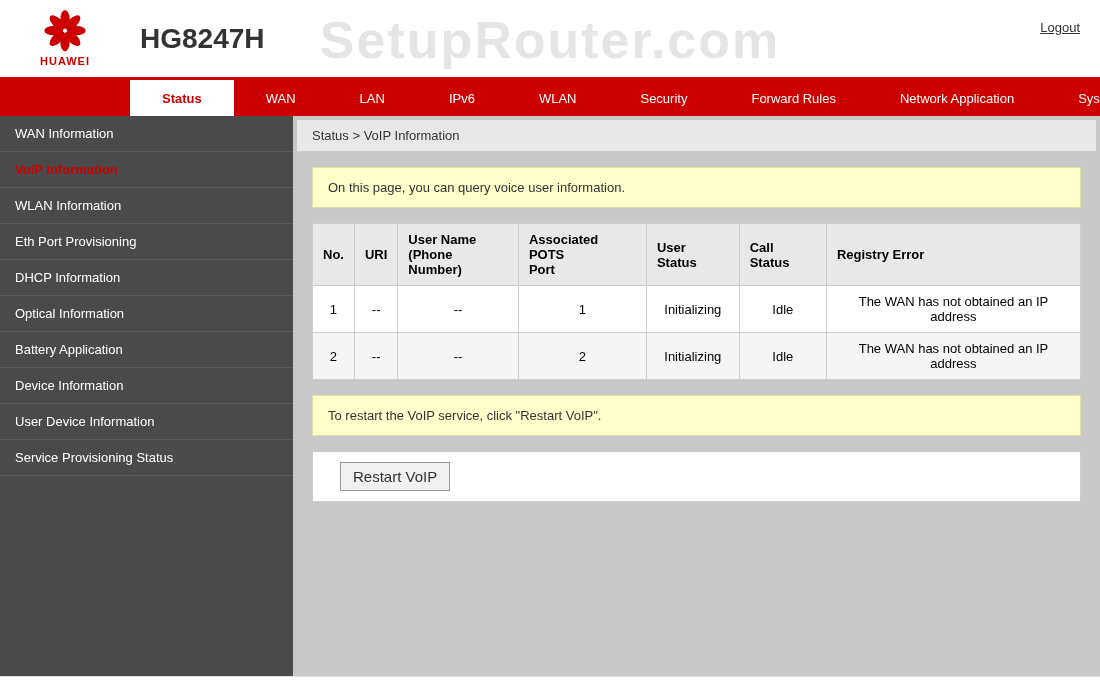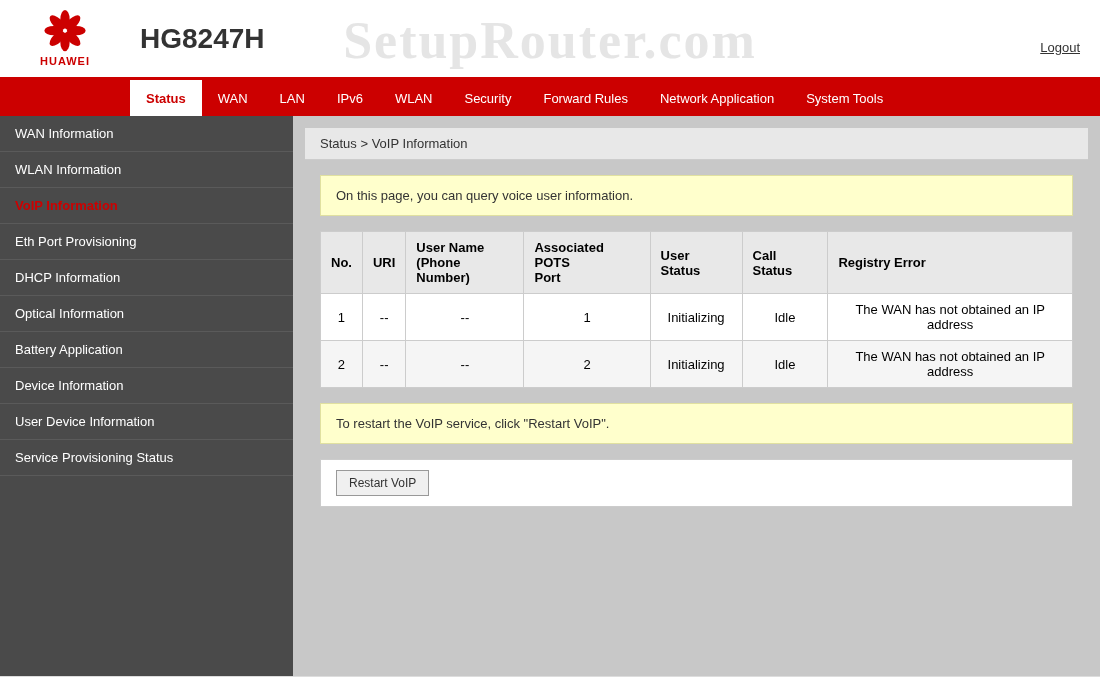--- a/index.html
+++ b/index.html
@@ -40,52 +40,50 @@
       padding-left: 10px;
     }
     #logout-btn {
       position: absolute;
       right: 20px;
       top: 20px;
       color: #333;
       cursor: pointer;
       font-size: 13px;
       text-decoration: underline;
-      margin-top: 20px;
     }
 
     
     #watermark {
       position: absolute;
       left: 150px;
       top: 0;
       width: 800px;
       height: 80px;
       display: flex;
       align-items: center;
       justify-content: center;
       font-size: 52px;
       font-weight: bold;
       color: rgba(180,180,180,0.35);
       pointer-events: none;
       overflow: hidden;
       letter-spacing: 2px;
-      font-family: Liberation Serif, serif;
     }
 
     
     #navbar {
       background: #cc0000;
       display: flex;
       height: 36px;
       padding-left: 130px;
     }
     .nav-item {
       color: white;
-      padding: 0 16px;
+      padding: 0 32px;
       display: flex;
       align-items: center;
       cursor: pointer;
       font-size: 13px;
       font-weight: normal;
       white-space: nowrap;
     }
     .nav-item.active {
       background: white;
       color: #cc0000;
@@ -114,21 +112,21 @@
     .sidebar-item.active {
       color: #cc0000;
       font-weight: bold;
       background: #4a4a4a;
     }
 
     
     #main-content {
       flex: 1;
       background: #c8c8c8;
-      padding: 12px;
+      padding: 4px;
     }
 
     
     #breadcrumb {
       background: #e8e8e8;
       padding: 8px 15px;
       font-size: 13px;
       color: #333;
       border-bottom: 1px solid #ccc;
     }
@@ -176,22 +174,23 @@
     .data-table tr:nth-child(even) td {
       background: #f5f5f5;
     }
 
     
     .action-btn {
       background: #f0f0f0;
       border: 1px solid #999;
       padding: 5px 12px;
       cursor: pointer;
-      font-size: 12px;
-      color: #333;
+      font-size: 15px;
+      color: #333;
+      margin-left: 12px;
     }
 
     
     #footer {
       background: white;
       text-align: center;
       padding: 12px;
       font-size: 12px;
       color: #333;
       border-top: 1px solid #ddd;
@@ -236,22 +235,22 @@
   <div class="nav-item">Security</div>
   <div class="nav-item">Forward Rules</div>
   <div class="nav-item">Network Application</div>
   <div class="nav-item">System Tools</div>
 </div>
 
 <div id="content-area">
 
   <div id="sidebar">
     <div class="sidebar-item">WAN Information</div>
+    <div class="sidebar-item active">VoIP Information</div>
     <div class="sidebar-item">WLAN Information</div>
-    <div class="sidebar-item active">VoIP Information</div>
     <div class="sidebar-item">Eth Port Provisioning</div>
     <div class="sidebar-item">DHCP Information</div>
     <div class="sidebar-item">Optical Information</div>
     <div class="sidebar-item">Battery Application</div>
     <div class="sidebar-item">Device Information</div>
     <div class="sidebar-item">User Device Information</div>
     <div class="sidebar-item">Service Provisioning Status</div>
   </div>
 
   <div id="main-content">

